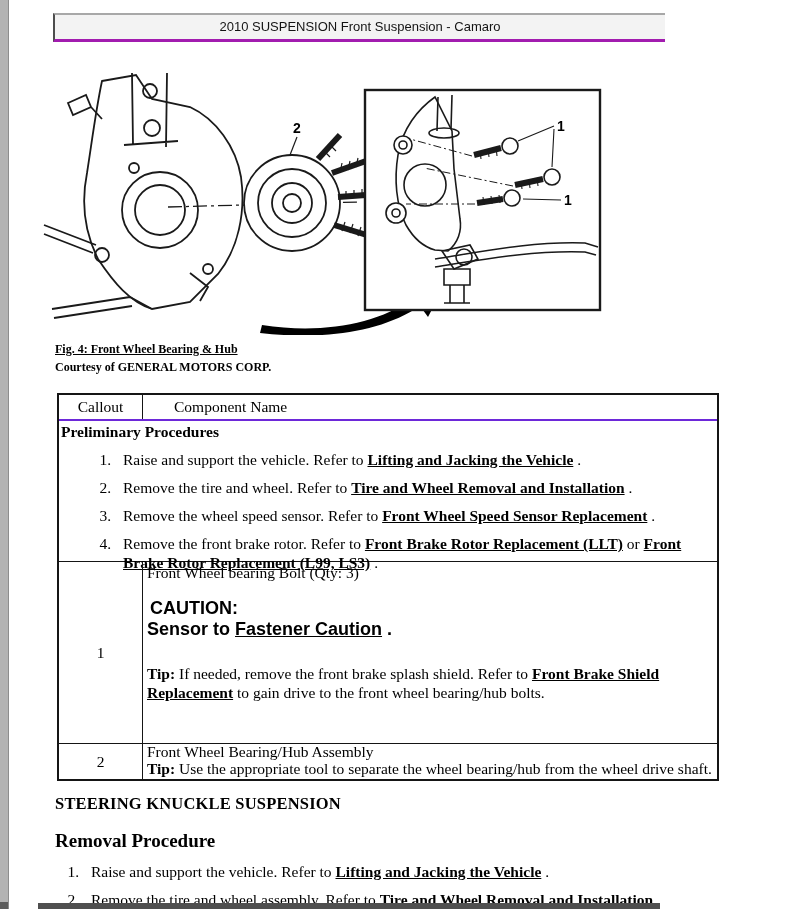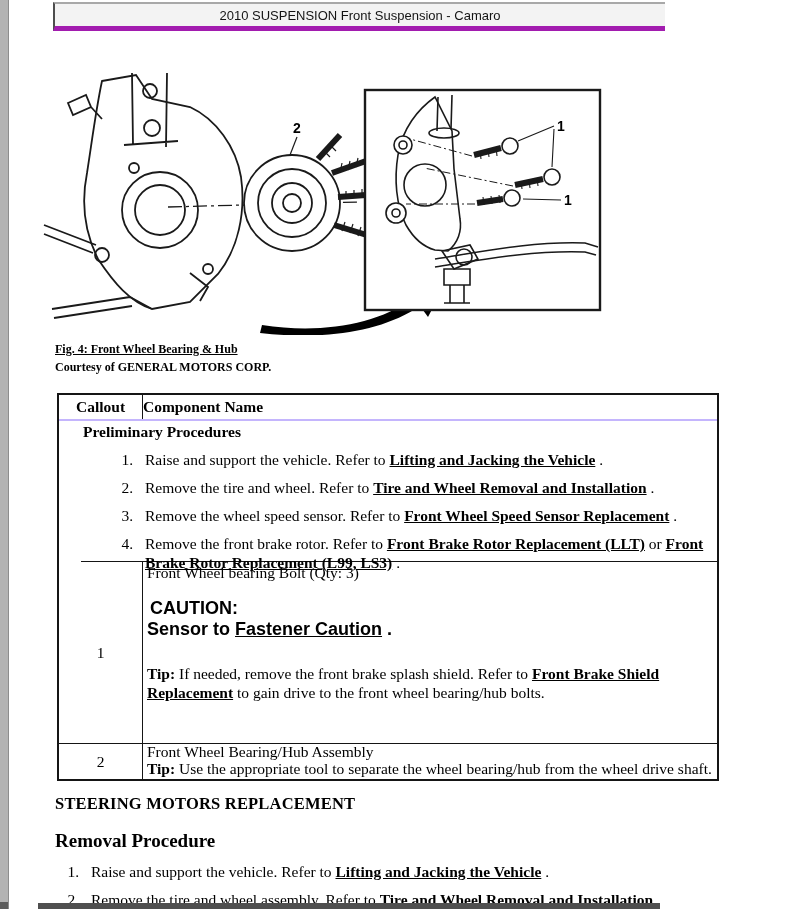--- a/index.html
+++ b/index.html
@@ -5,39 +5,39 @@
   html,body{margin:0;padding:0;}
   body{
     width:794px;height:909px;position:relative;background:#ffffff;
     font-family:"Liberation Serif",serif;color:#000;overflow:hidden;
   }
   
   .strip{position:absolute;left:0;top:0;width:8px;height:909px;background:#b3b3b3;border-right:1px solid #8d8d8d;}
   .strip-btm{position:absolute;left:0;top:902px;width:8px;height:7px;background:#5c5c5c;}
   
   .header-bar{
-    position:absolute;left:53px;top:2px;width:612px;height:29px;box-sizing:border-box;
-    background:#f3f3f3;border-top:2px solid #a8a8a8;border-left:2px solid #4d4d4d;border-bottom:5px solid #a21caf;
+    position:absolute;left:53px;top:13px;width:612px;height:29px;box-sizing:border-box;
+    background:#f3f3f3;border-top:2px solid #a8a8a8;border-left:2px solid #4d4d4d;border-bottom:3px solid #a21caf;
     font-family:"Liberation Sans",sans-serif;font-size:13px;color:#141414;
     text-align:center;line-height:24px;
   }
   
   .fig-wrap{position:absolute;left:40px;top:73px;width:585px;height:262px;}
   .fig-wrap svg{display:block;}
   .fig-caption{position:absolute;left:55px;top:340px;font-weight:bold;font-size:12px;line-height:18px;}
   .fig-caption .u{text-decoration:underline;}
   
   .comp-table{
     position:absolute;left:57px;top:393px;width:662px;box-sizing:border-box;
     border:2px solid #151515;font-size:15.5px;line-height:19px;
   }
-  .t-head{display:flex;height:24px;border-bottom:2px solid #c4b5fd;font-weight:bold;}
+  .t-head{display:flex;height:24px;border-bottom:2px solid #6d28d9;font-weight:normal;gap:31px;}
   .t-head .c1{width:83px;border-right:1px solid #151515;text-align:center;line-height:23px;}
   .t-head .c2{flex:1;text-align:left;line-height:23px;}
-  .t-prelim{height:141px;box-sizing:border-box;border-bottom:1px solid #151515;padding:1px 4px 0 2px;margin-left:22px;}
+  .t-prelim{height:141px;box-sizing:border-box;border-bottom:1px solid #151515;padding:1px 4px 0 2px;}
   .t-prelim .ttl{font-weight:bold;}
   .steps{margin-left:28px;}
   .step{display:flex;margin-top:9px;}
   .step .num{min-width:22px;text-align:right;margin-right:12px;}
   .step .txt{flex:1;padding-right:6px;}
   .lnk{font-weight:bold;text-decoration:underline;}
   .t-row{display:flex;border-bottom:1px solid #151515;}
   .t-row:last-child{border-bottom:none;}
   .t-row .callout-cell{width:83px;border-right:1px solid #151515;display:flex;align-items:center;justify-content:center;}
   .t-row .content-cell{flex:1;padding:1px 4px 2px 4px;}
@@ -221,21 +221,21 @@
     <div class="callout-cell">2</div>
     <div class="content-cell">
       <div>Front Wheel Bearing/Hub Assembly</div>
       <div>
         <span class="b">Tip:</span><span> Use the appropriate tool to separate the wheel bearing/hub from the wheel drive shaft.</span>
       </div>
     </div>
   </div>
 </div>
 
-<div class="section-title">STEERING MOTORS REPLACEMENT</div>
+<div class="section-title">STEERING KNUCKLE SUSPENSION</div>
 <div class="sub-title">Removal Procedure</div>
 
 <div class="bottom-steps">
   <div class="step">
     <span class="num">1.</span>
     <span class="txt"><span>Raise and support the vehicle. Refer to </span><span class="lnk">Lifting and Jacking the Vehicle</span><span> .</span></span>
   </div>
   <div class="step">
     <span class="num">2.</span>
     <span class="txt"><span>Remove the tire and wheel assembly. Refer to </span><span class="lnk">Tire and Wheel Removal and Installation</span><span> .</span></span>

